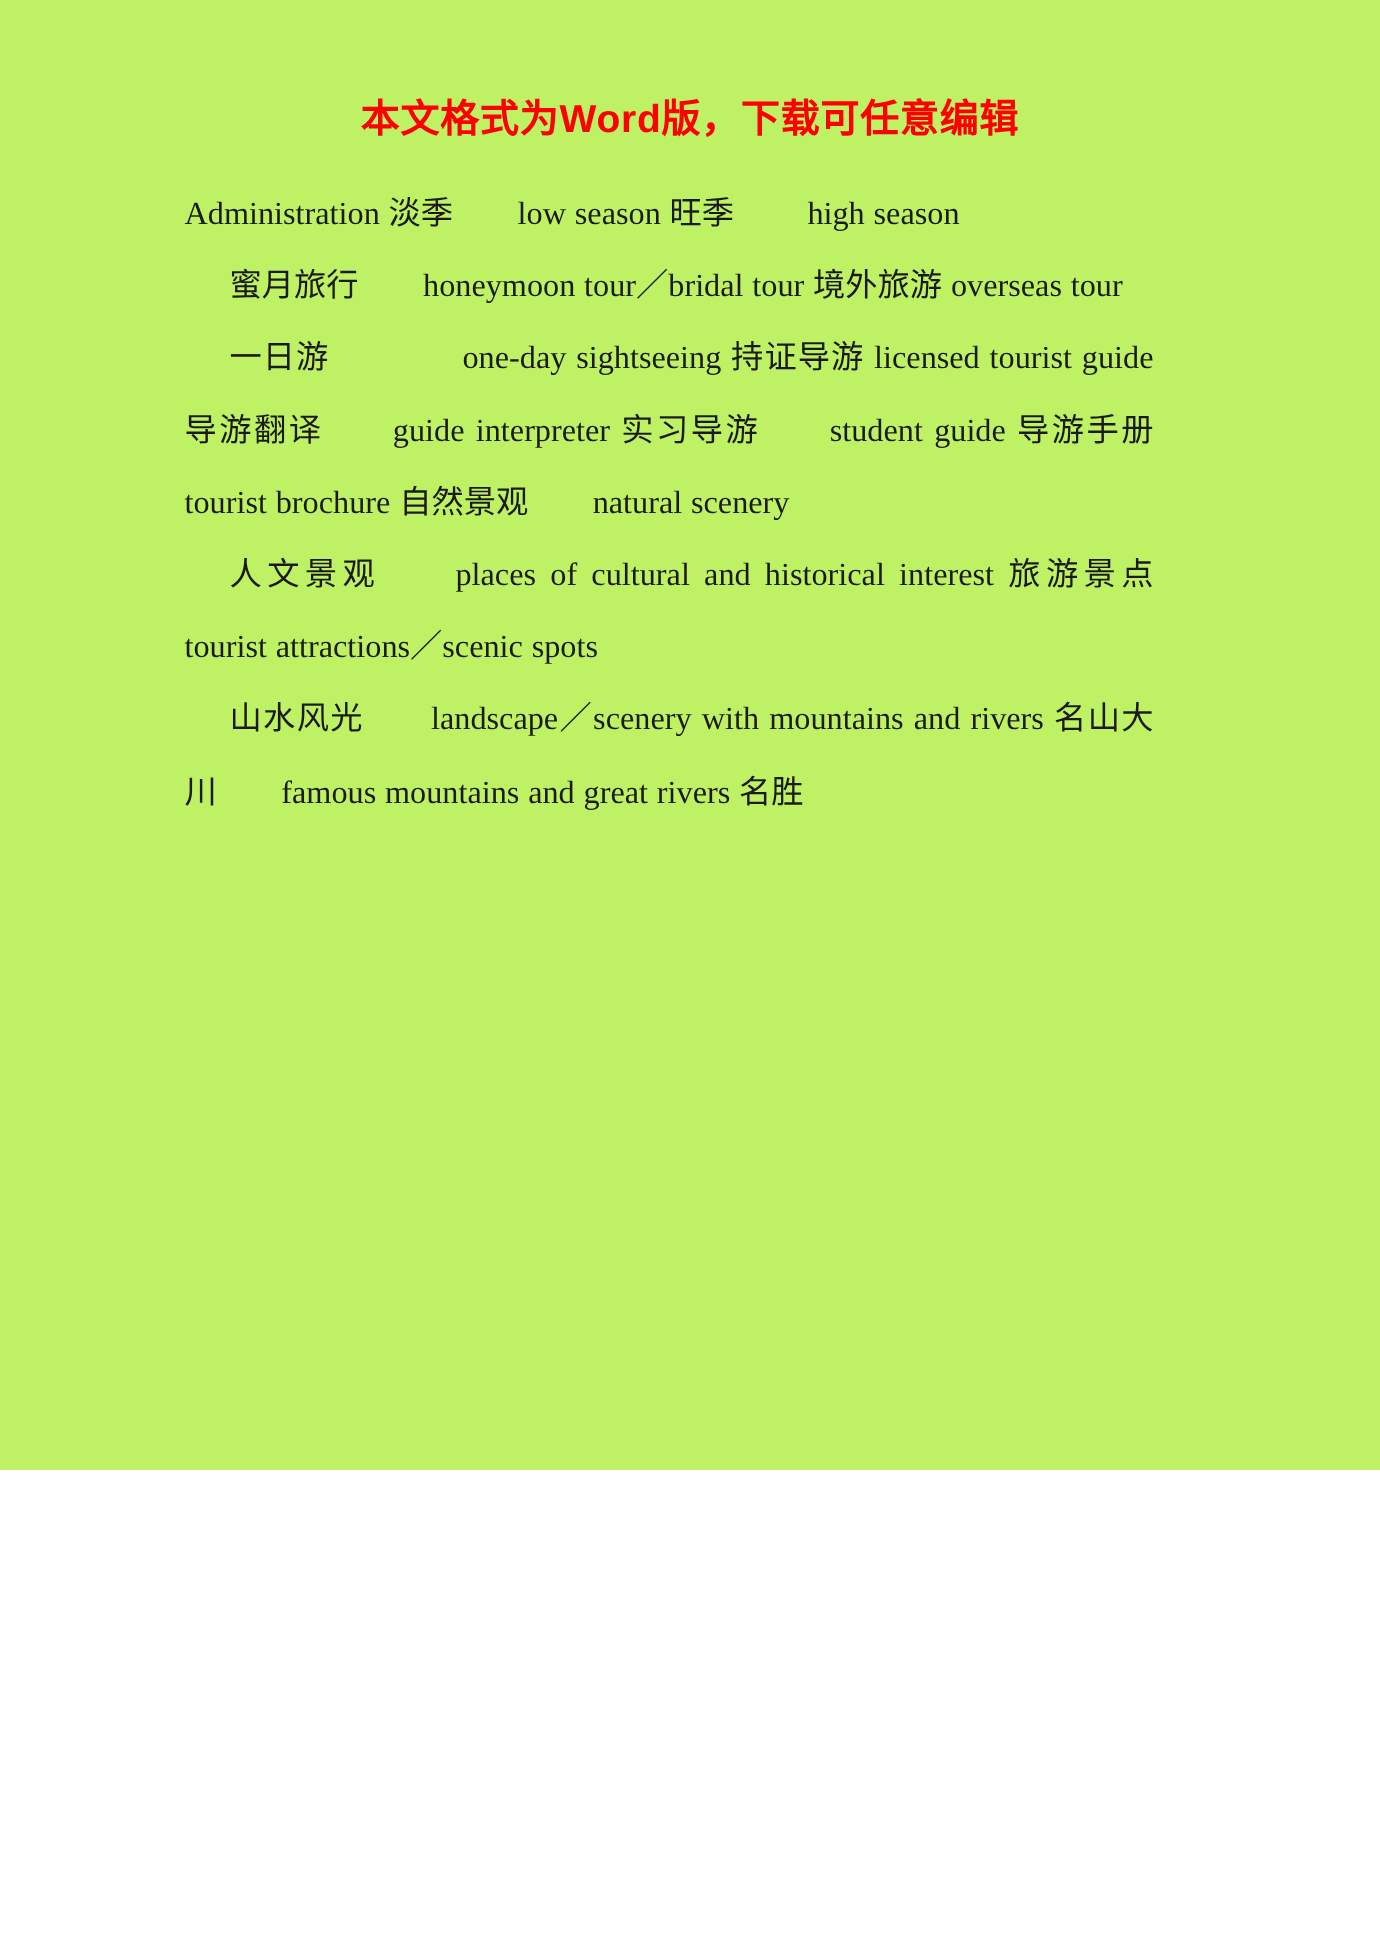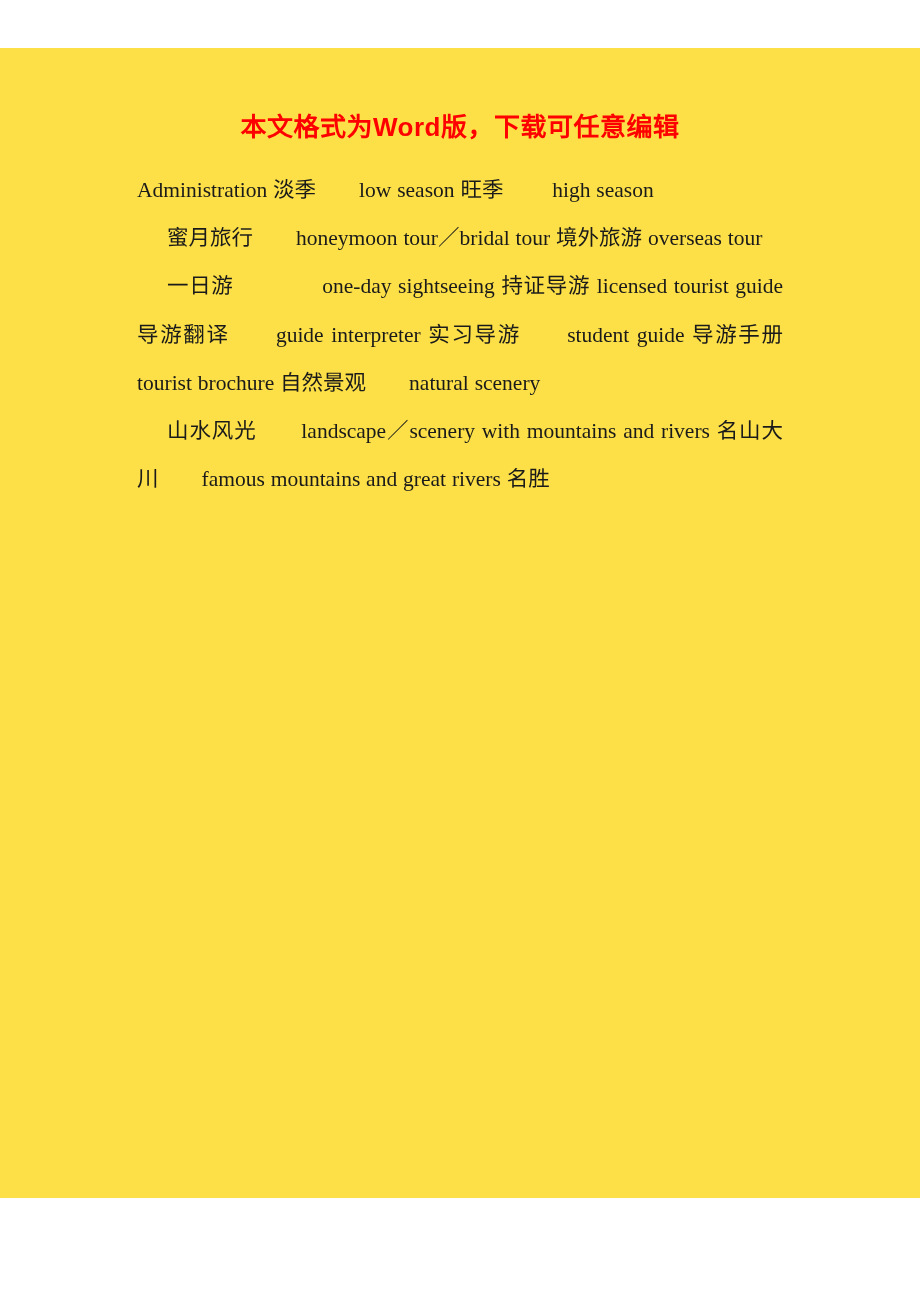--- a/index.html
+++ b/index.html
@@ -4,26 +4,25 @@
 <title>Word Document Page</title>
 <style>
   html, body {
     margin: 0;
     padding: 0;
     background: #ffffff;
   }
   .page {
     position: relative;
     width: 920px;
-    height: 1150px;
-    background: #fde047;
+    height: 980px;
+    background: #bef264;
     overflow: hidden;
     font-family: "Liberation Serif", "DejaVu Serif", serif;
     color: #1a1a1a;
-    margin-top: 48px;
   }
 
   
   .doc-header {
     position: absolute;
     top: 62px;
     left: 0;
     width: 920px;
     text-align: center;
     font-family: "Liberation Sans", "DejaVu Sans", sans-serif;
@@ -32,21 +31,21 @@
     line-height: 34px;
     color: #ff0000;
     letter-spacing: 0.5px;
     white-space: nowrap;
   }
 
   
   .doc-body {
     position: absolute;
     top: 118px;
-    left: 137px;
+    left: 123px;
     width: 646px;
   }
 
   .para {
     margin: 0;
     font-size: 21.5px;
     line-height: 48.2px;
     text-align: justify;
     text-justify: inter-character;
     text-align-last: left;
@@ -77,18 +76,19 @@
 <body>
 
 <div class="page">
 
   <div class="doc-header">本文格式为Word版，下载可任意编辑</div>
 
   <div class="doc-body">
       <p class="para cont">Administration 淡季　　low season 旺季　　 high season</p>
       <p class="para indent">蜜月旅行　　honeymoon tour／bridal tour 境外旅游 overseas tour</p>
       <p class="para indent">一日游　　　　one-day sightseeing 持证导游 licensed tourist guide 导游翻译　　guide interpreter 实习导游　　student guide 导游手册　　tourist brochure 自然景观　　natural scenery</p>
+      <p class="para indent">人文景观　　places of cultural and historical interest 旅游景点　　tourist attractions／scenic spots</p>
       <p class="para indent">山水风光　　landscape／scenery with mountains and rivers 名山大川　　famous mountains and great rivers 名胜</p>
     </div>
 
   <div class="doc-footer">— 2 —</div>
 
 </div>
 
 </body></html>

